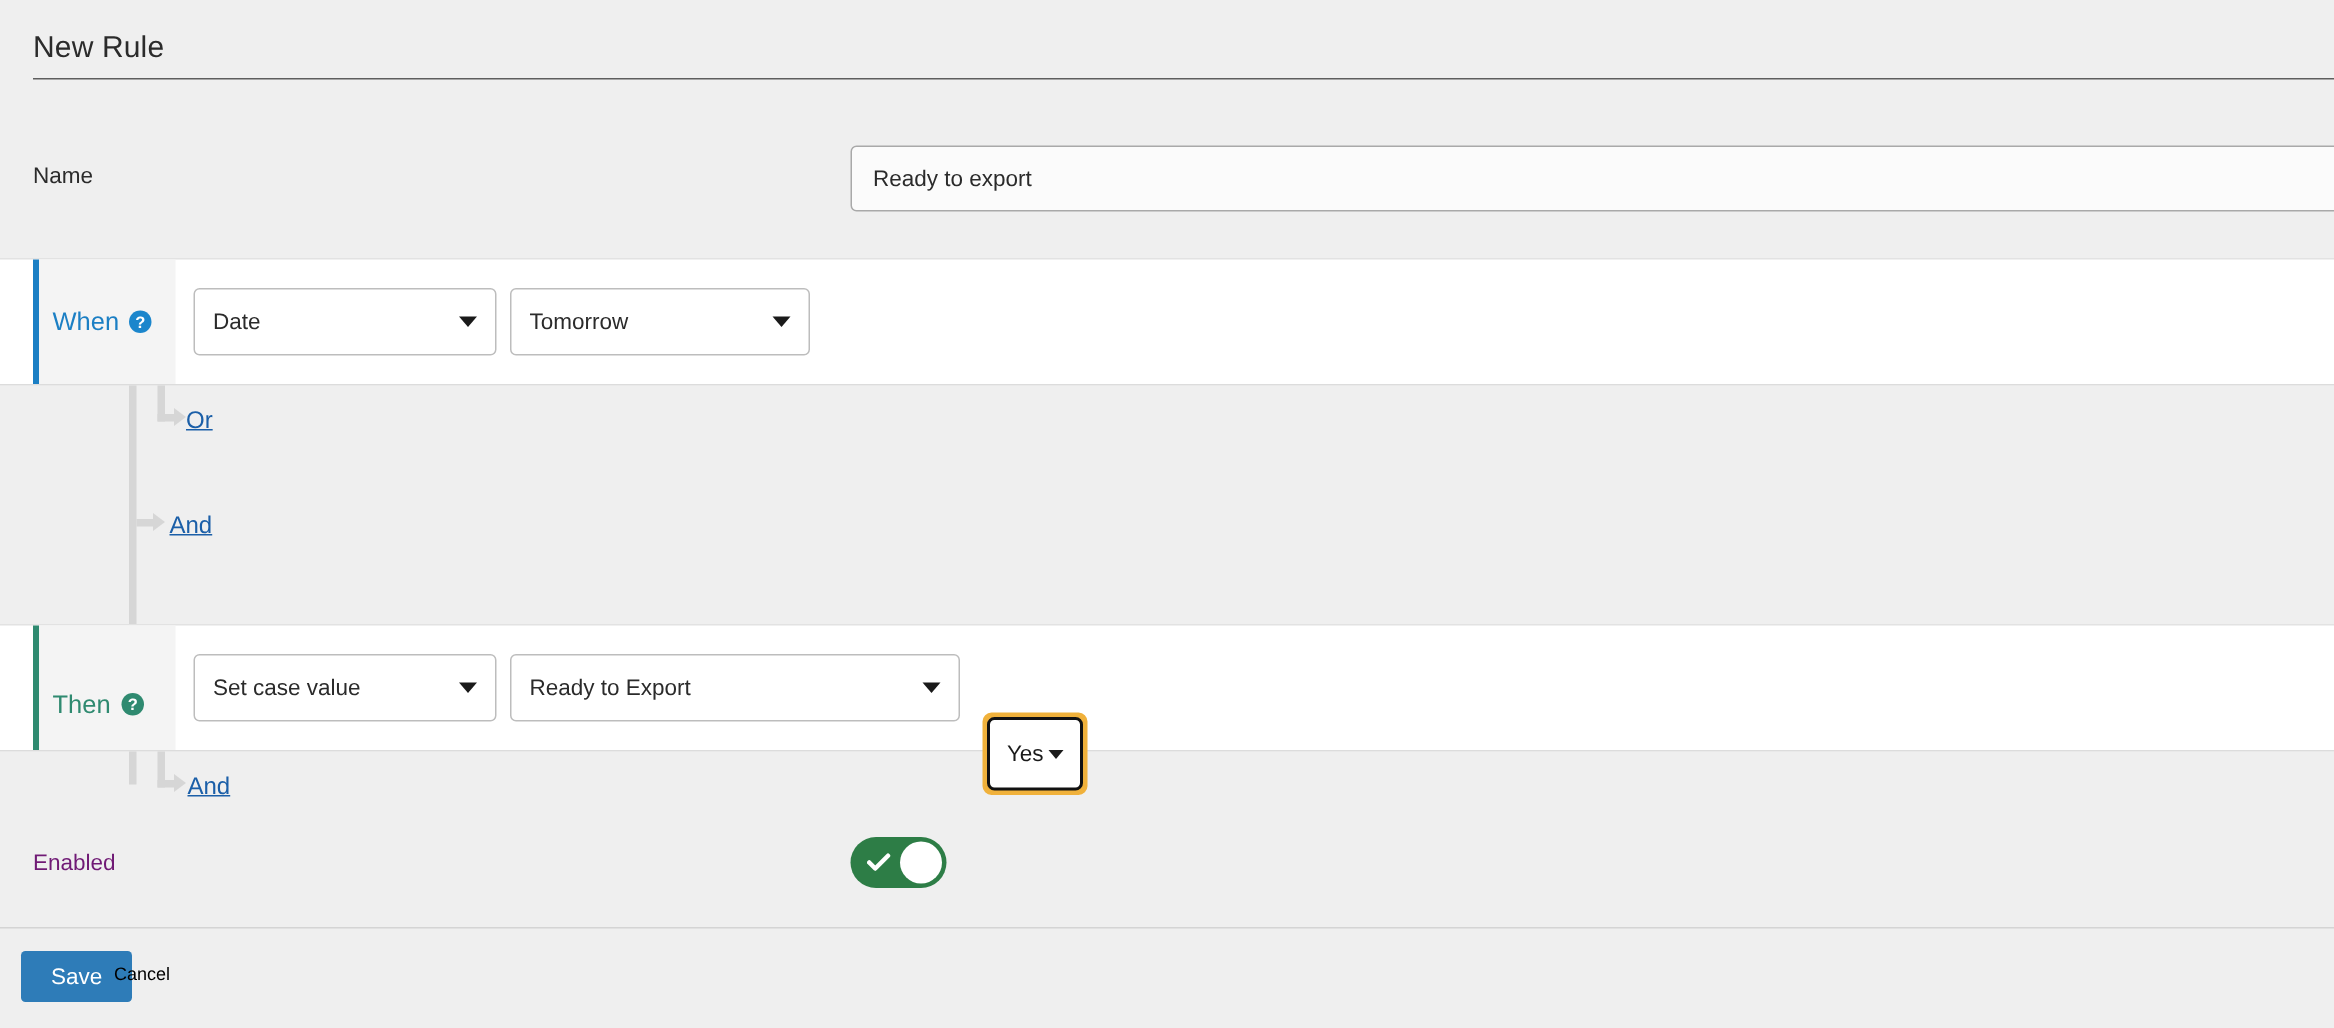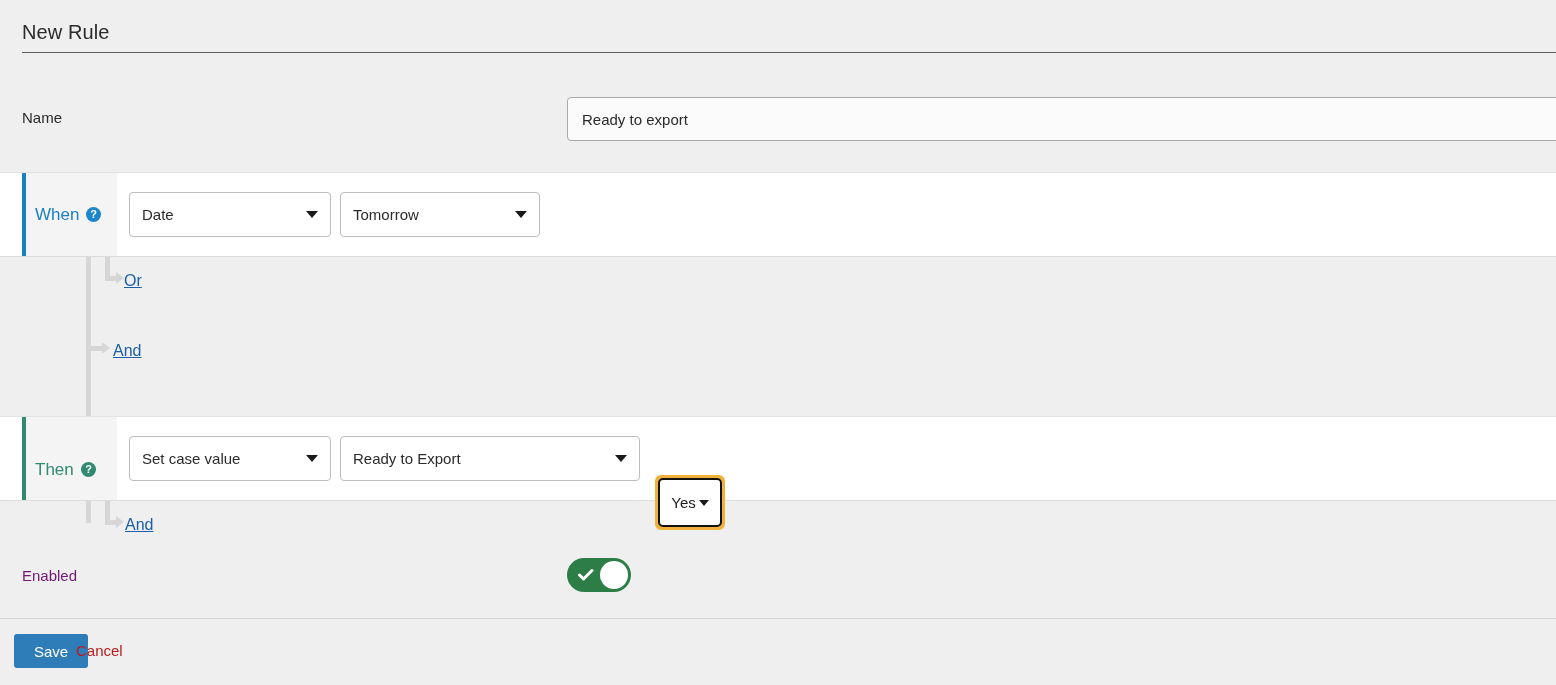--- a/index.html
+++ b/index.html
@@ -279,22 +279,22 @@
     font-family: "Liberation Sans", sans-serif;
     font-size: 15px;
     padding: 0 20px;
     cursor: pointer;
     margin-left: 12px;
   }
   .btn-cancel {
     position: absolute;
     left: 76px;
     top: 642px;
-    font-size: 15px;
-    color: #b91c1c;
+    font-size: 12px;
+    color: #000000;
     background: none;
     border: none;
     font-family: "Liberation Sans", sans-serif;
     cursor: pointer;
     padding: 0;
   }
 </style>
 </head>
 <body>
 

